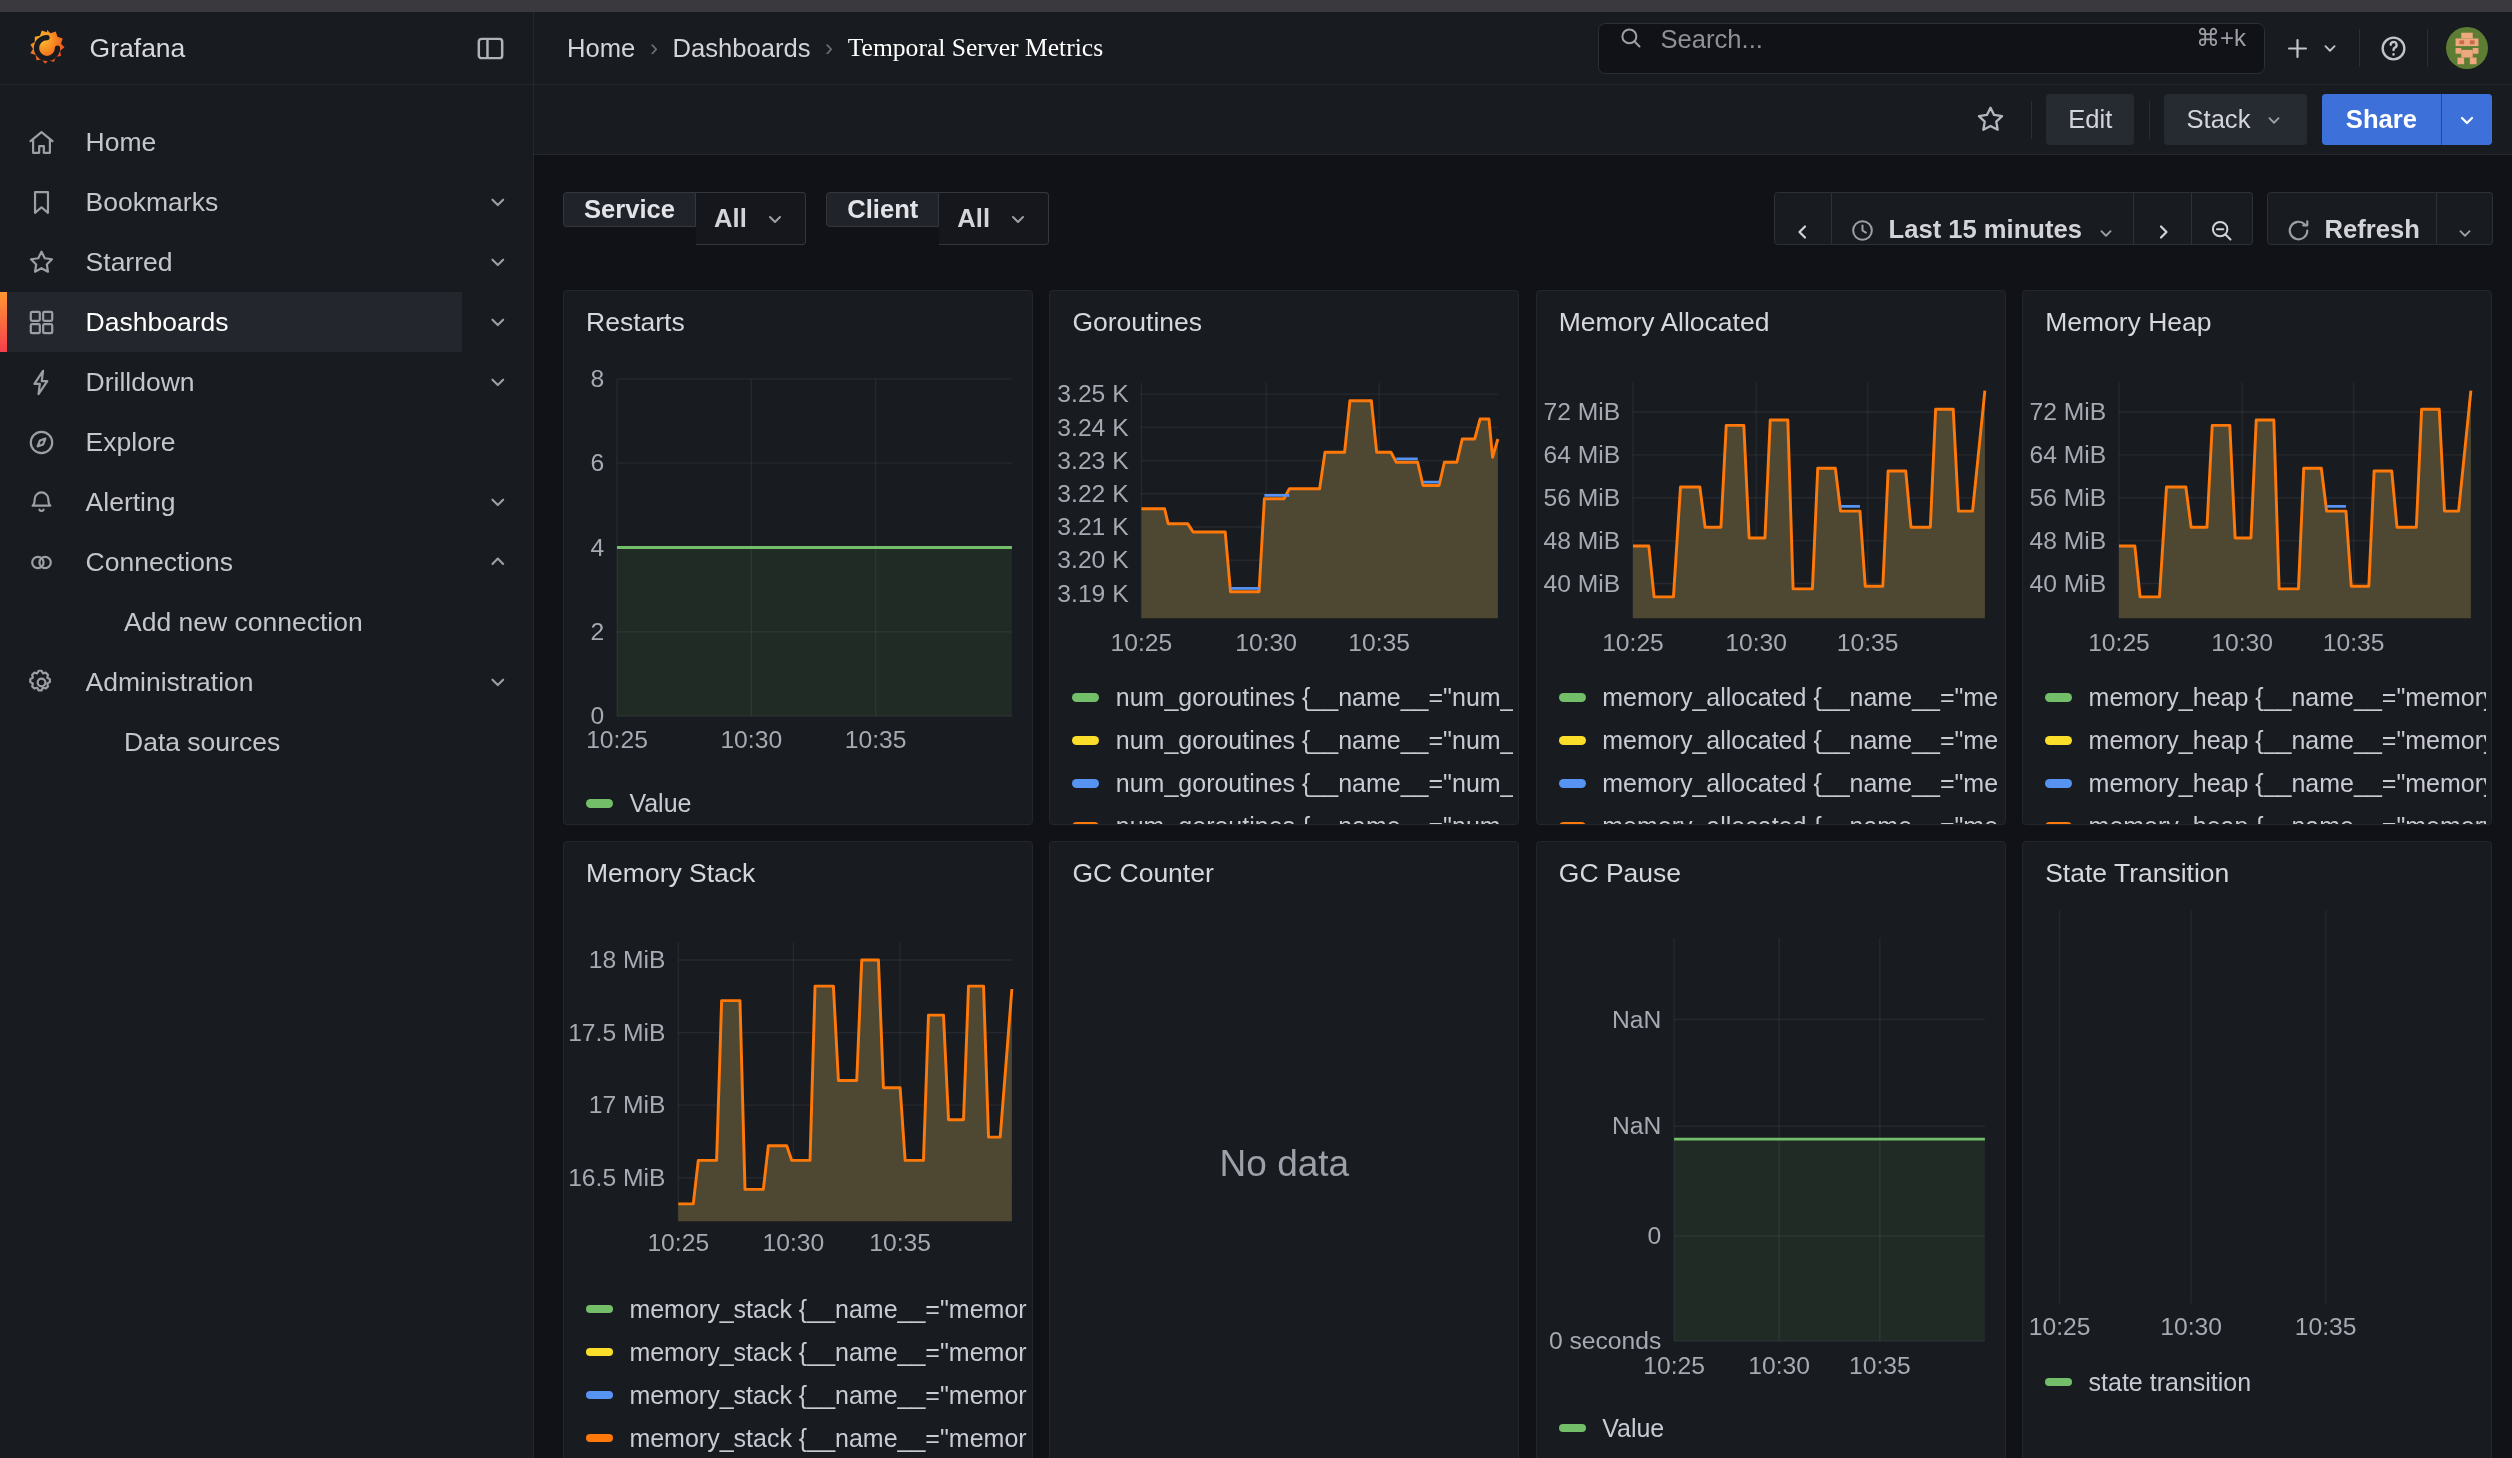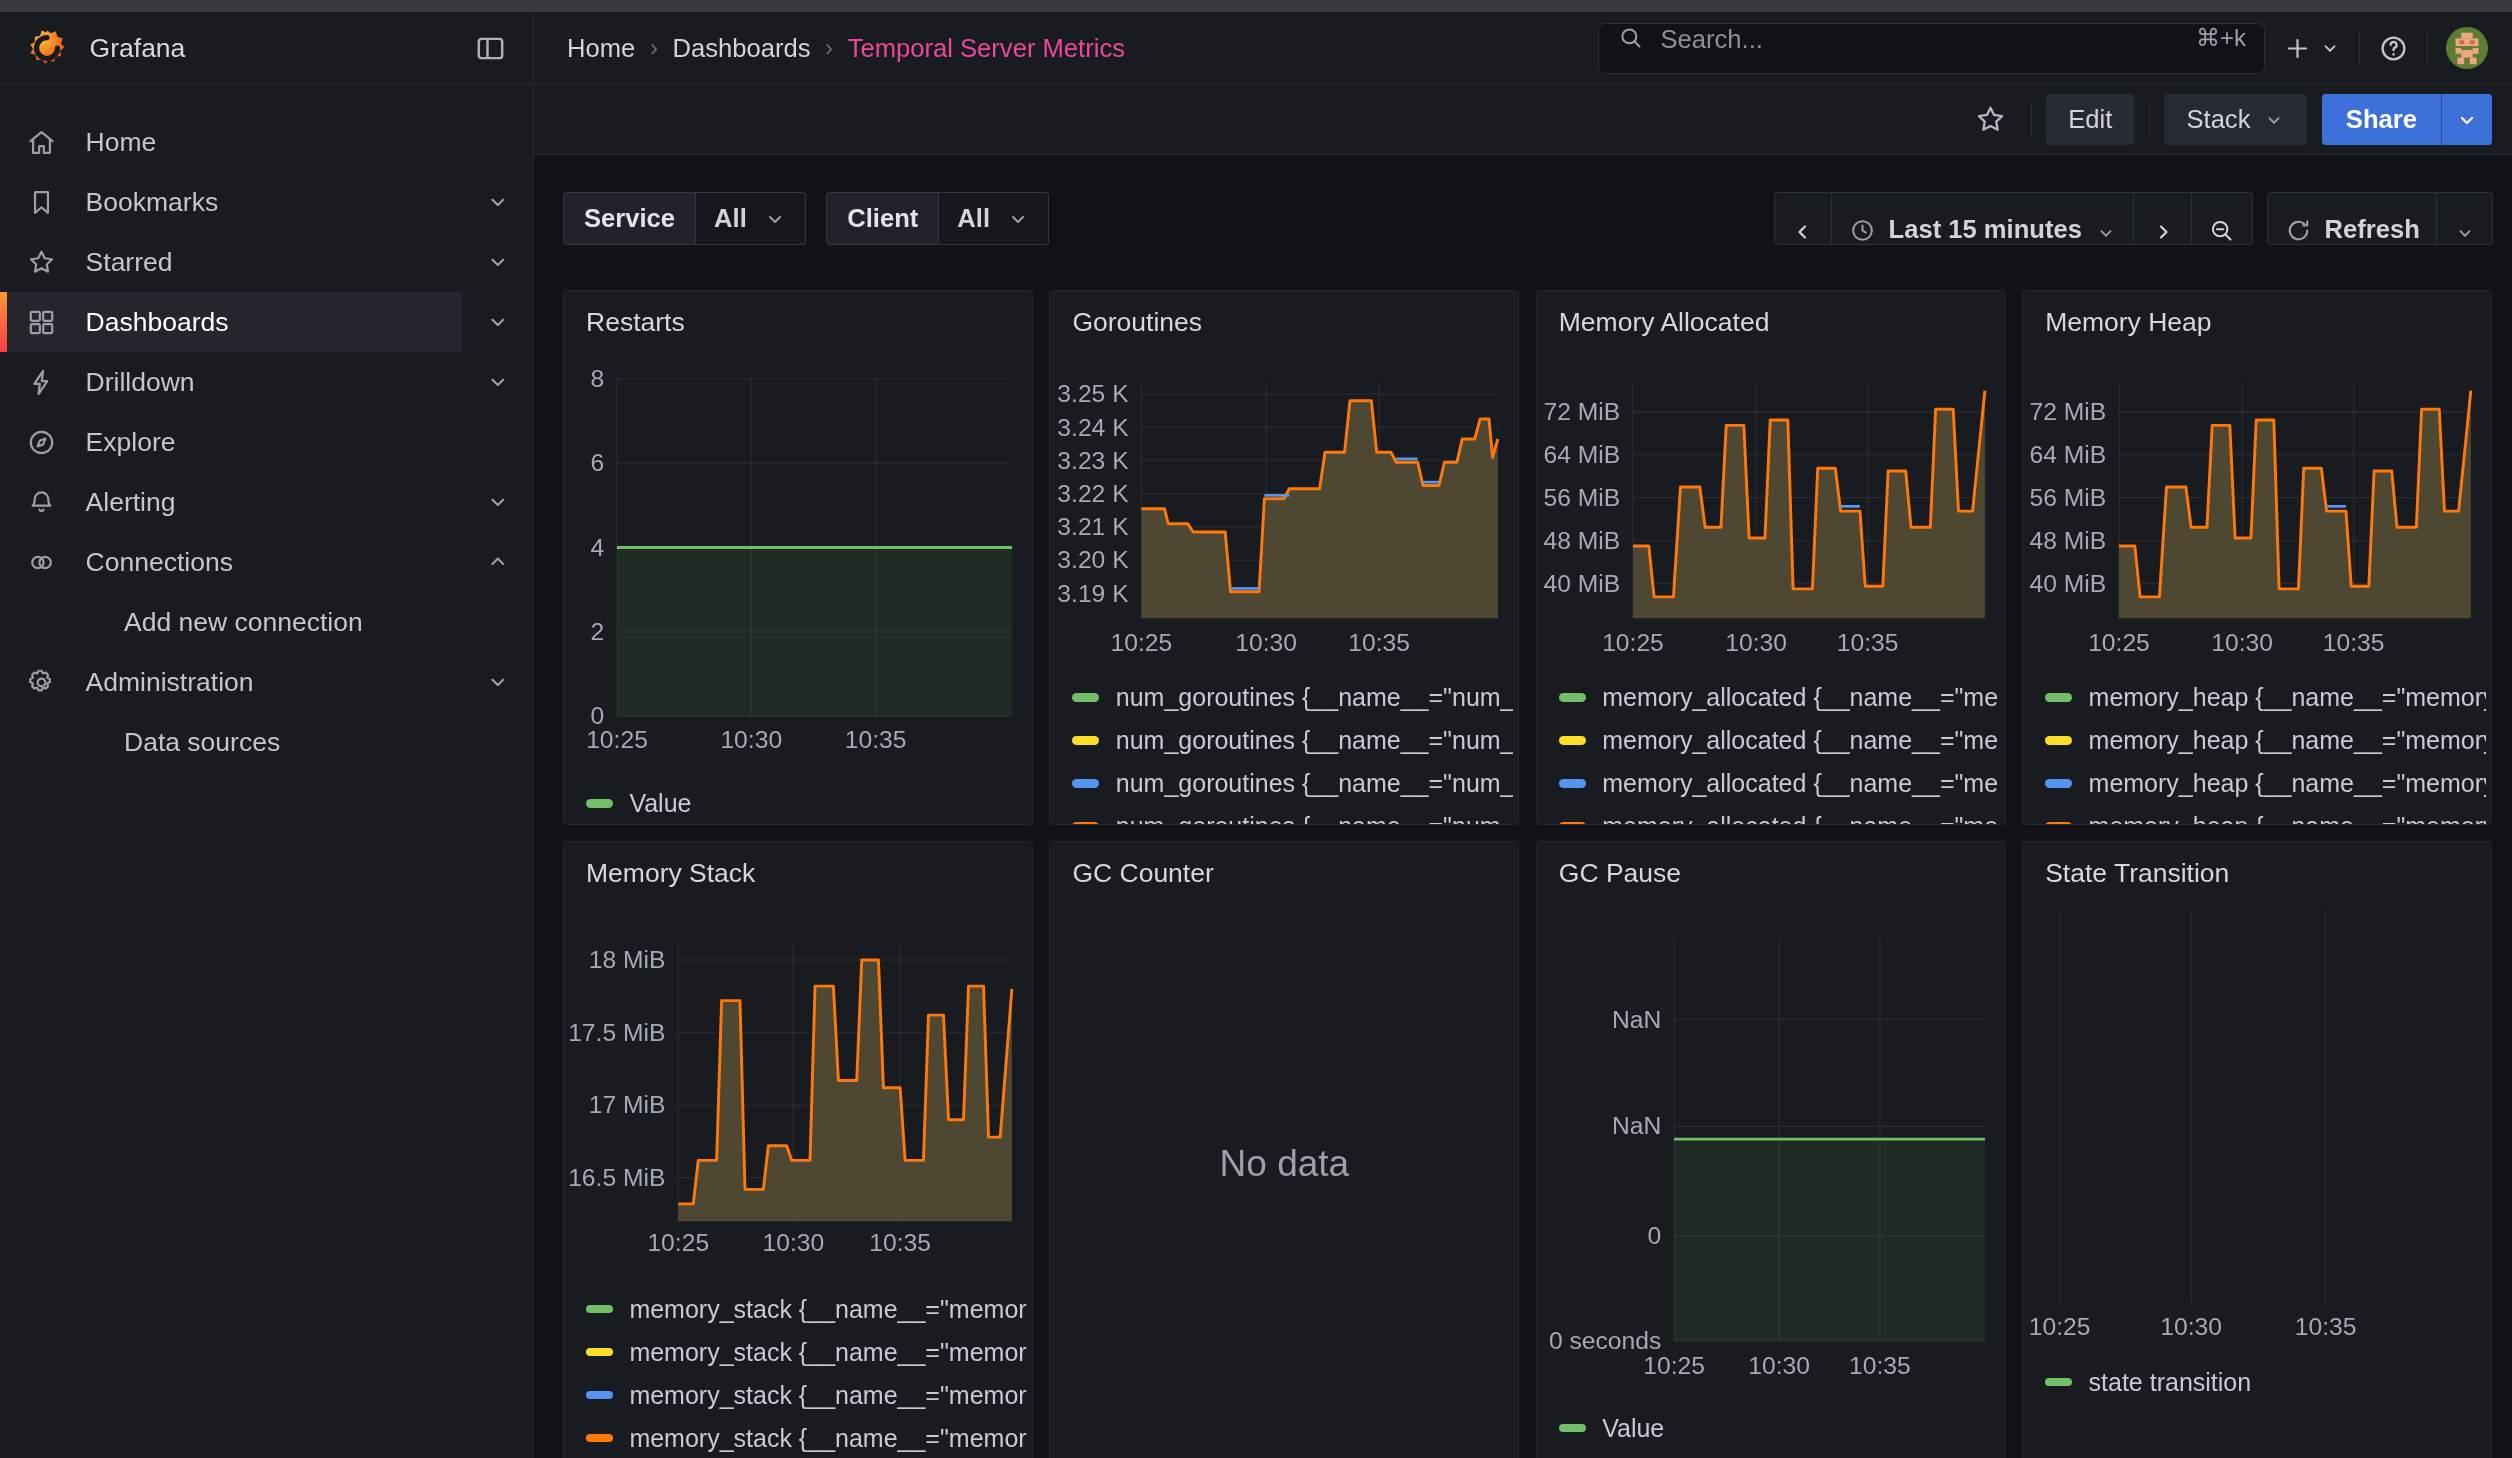--- a/index.html
+++ b/index.html
@@ -8,21 +8,21 @@
   *{box-sizing:border-box;}
   .top-strip{height:12px;background:#3a3a3e;}
   
   .header{height:73px;background:#181b1f;display:flex;border-bottom:0.9px solid #25272c;}
   .nav-left{width:534px;flex:none;display:flex;align-items:center;padding:0 25.6px;border-right:0.9px solid #25272c;}
   .brand{font-size:26.5px;color:#d8d9df;margin-left:22px;flex:1;}
   .dock-btn{color:#b0b2ba;display:flex;align-items:center;cursor:pointer;}
   .nav-right{flex:1;display:flex;align-items:center;padding:0 24px 0 33px;gap:18px;}
   .breadcrumb{display:flex;align-items:center;gap:14.6px;font-size:25.6px;white-space:nowrap;}
   .crumb{color:#d3d4da;cursor:pointer;}
-  .crumb.last{color:#ec4899;}
+  .crumb.last{color:#ffffff;font-family:Liberation Serif, serif;}
   .crumb-sep{color:#6b6d75;font-size:24px;}
   .spacer{flex:1;}
   .search-box{width:667px;height:51px;background:#111217;border:0.9px solid #2c3037;border-radius:7.3px;
     display:flex;align-items:flex-start;padding:0 18px;gap:14.6px;color:#9d9fa8;flex:none;}
   .search-input{flex:1;background:transparent;border:none;outline:none;color:#ccccdc;font-size:25.6px;font-family:inherit;min-width:0;}
   .search-input::placeholder{color:#8e9097;}
   .kbd{font-size:24px;color:#9d9fa8;}
   .icon-btn{display:flex;align-items:center;gap:7.3px;color:#c3c4cc;cursor:pointer;}
   .vdiv{width:0.9px;height:38px;background:#2c2e34;}
   .avatar{width:42px;height:42px;border-radius:50%;overflow:hidden;flex:none;cursor:pointer;}
@@ -47,21 +47,21 @@
     display:flex;align-items:center;gap:12.8px;border:none;font-family:inherit;cursor:pointer;}
   .share-group{display:flex;}
   .btn-primary{height:51px;padding:0 24px;background:#3d71d9;color:#fff;font-weight:700;font-size:25.6px;
     border:none;border-radius:3.7px 0 0 3.7px;display:flex;align-items:center;font-family:inherit;cursor:pointer;}
   .btn-primary-caret{height:51px;width:51px;background:#3d71d9;border:none;border-left:0.9px solid rgba(17,18,23,.4);
     border-radius:0 3.7px 3.7px 0;display:flex;align-items:center;justify-content:center;color:#fff;cursor:pointer;}
   
   .controls-row{display:flex;justify-content:space-between;align-items:center;margin:37px 19px 0 29px;flex:none;}
   .vars{display:flex;gap:20px;}
   .var-group{display:flex;}
-  .var-label{border:0.9px solid #34373e;background:#202329;padding:0 20px;height:53px;display:flex;align-items:center;
+  .var-label{border:0.9px solid #34373e;background:#202329;padding:0 20px;height:35px;display:flex;align-items:center;
     font-size:25.6px;font-weight:700;color:#e3e4e9;border-radius:3.7px 0 0 3.7px;}
   .var-value{border:0.9px solid #34373e;border-left:none;background:#15171c;padding:0 18px;height:53px;
     display:flex;align-items:center;gap:16.4px;font-size:25.6px;font-weight:700;color:#d3d4da;border-radius:0 3.7px 3.7px 0;cursor:pointer;}
   .var-value .cv{color:#9d9fa6;display:flex;}
   .time-controls{display:flex;align-items:center;gap:14.6px;}
   .tc-group{display:flex;}
   .tcb{height:53px;background:#181b1f;border:0.9px solid #2c3037;display:flex;align-items:flex-end;justify-content:center;
     padding:0 16.4px;font-size:25.6px;color:#d3d4da;gap:12.8px;cursor:pointer;white-space:nowrap;}
   .tc-group .tcb+.tcb{border-left:none;}
   .tc-group .tcb:first-child{border-radius:3.7px 0 0 3.7px;}

